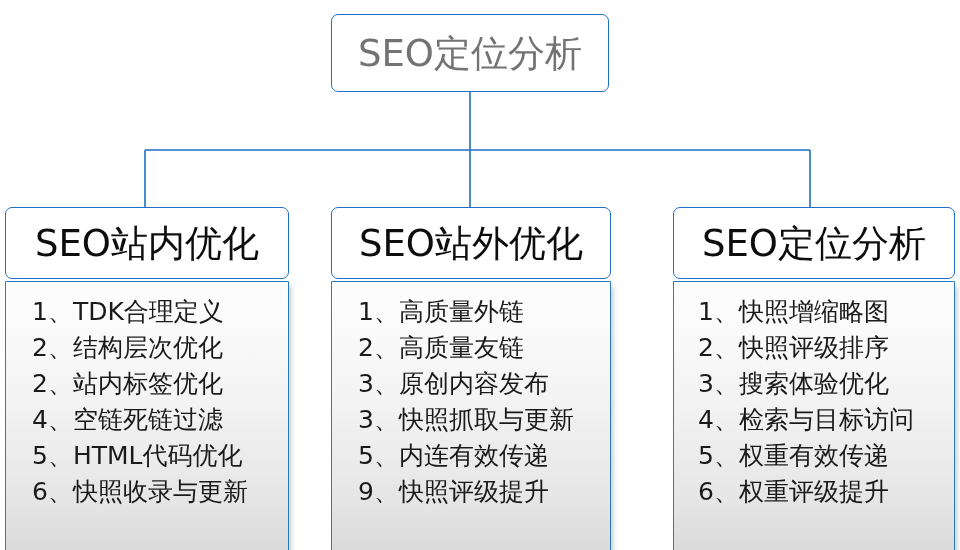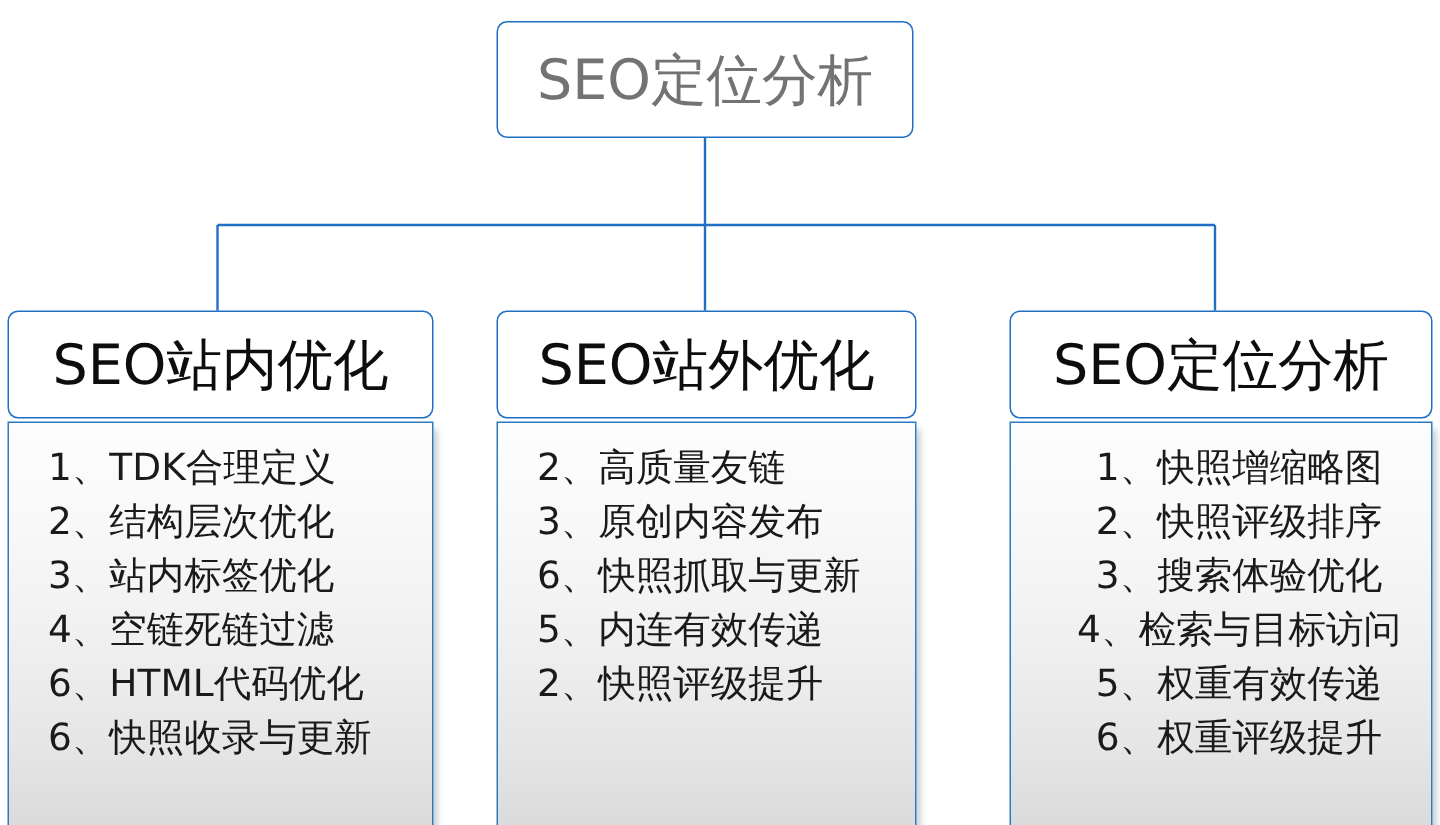--- a/index.html
+++ b/index.html
@@ -92,21 +92,21 @@
     line-height: 36px;
     height: 36px;
     padding-left: 26px;
     white-space: nowrap;
     overflow: hidden;
   }
   
   #col-0 { left: 5px;   width: 284px; }
   #col-1 { left: 331px; width: 280px; }
   #col-2 { left: 673px; width: 282px; }
-  #col-2 .list-item { padding-left: 24px; text-align: center; }
+  #col-2 .list-item { padding-left: 24px; }
 </style>
 </head>
 <body>
 
 <div id="diagram">
 
   <svg id="connectors" viewBox="0 0 960 550" width="960" height="550" xmlns="http://www.w3.org/2000/svg">
 
     <line x1="470" y1="92" x2="470" y2="150" stroke="#1f6fc4" stroke-width="1.6"></line>
 
@@ -121,37 +121,38 @@
     <div class="root-title">SEO定位分析</div>
   </div>
 
   <div class="column" id="col-0">
     <div class="col-head">
       <div class="col-head-title">SEO站内优化</div>
     </div>
     <div class="col-list">
       <div class="list-item">1、TDK合理定义</div>
       <div class="list-item">2、结构层次优化</div>
-      <div class="list-item">3、站内标签优化</div>
+      <div class="list-item">2、站内标签优化</div>
       <div class="list-item">4、空链死链过滤</div>
-      <div class="list-item">6、HTML代码优化</div>
+      <div class="list-item">5、HTML代码优化</div>
       <div class="list-item">6、快照收录与更新</div>
     </div>
   </div>
 
   <div class="column" id="col-1">
     <div class="col-head">
       <div class="col-head-title">SEO站外优化</div>
     </div>
     <div class="col-list">
+      <div class="list-item">1、高质量外链</div>
       <div class="list-item">2、高质量友链</div>
       <div class="list-item">3、原创内容发布</div>
-      <div class="list-item">6、快照抓取与更新</div>
+      <div class="list-item">3、快照抓取与更新</div>
       <div class="list-item">5、内连有效传递</div>
-      <div class="list-item">2、快照评级提升</div>
+      <div class="list-item">9、快照评级提升</div>
     </div>
   </div>
 
   <div class="column" id="col-2">
     <div class="col-head">
       <div class="col-head-title">SEO定位分析</div>
     </div>
     <div class="col-list">
       <div class="list-item">1、快照增缩略图</div>
       <div class="list-item">2、快照评级排序</div>

